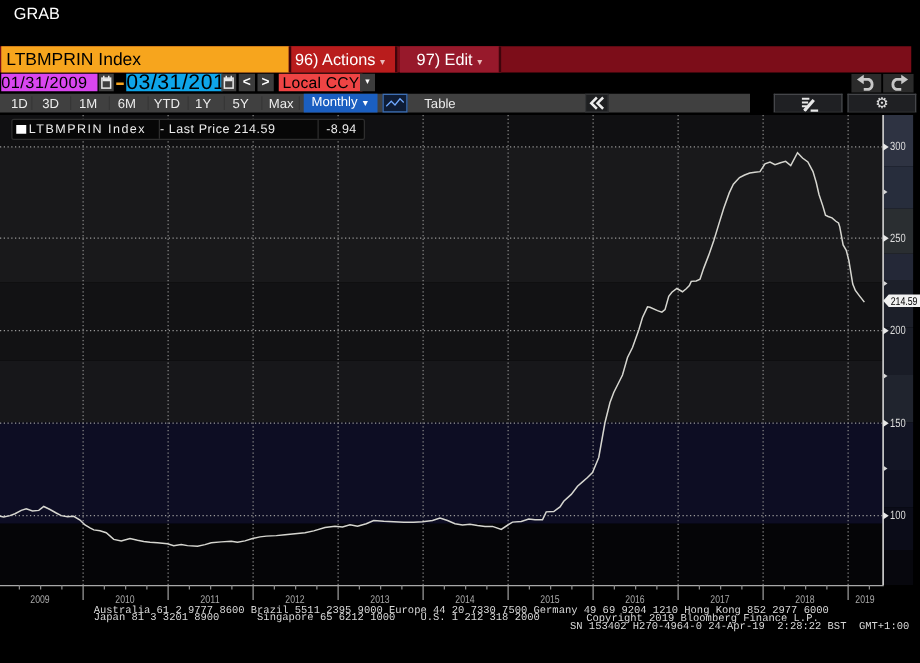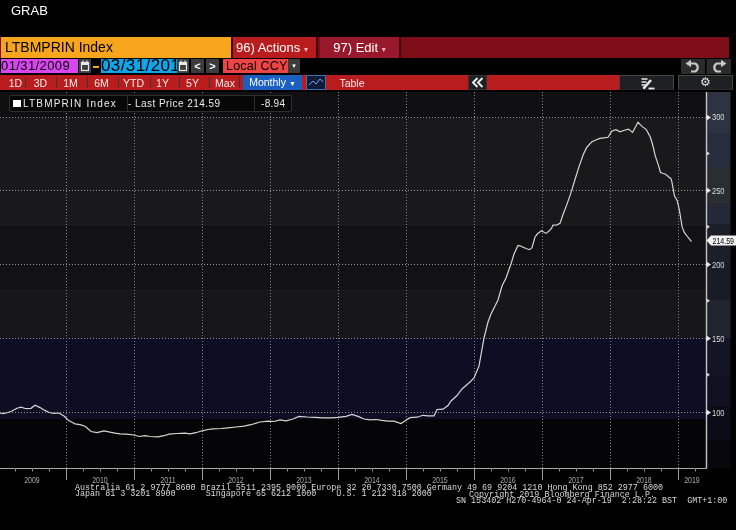--- a/index.html
+++ b/index.html
@@ -41,21 +41,21 @@
 
 <svg class="a" style="left:681px;top:59px" width="50" height="16">
   <rect x="0" y="0" width="24" height="15" fill="#2b2b2b"></rect>
   <rect x="25.5" y="0" width="24.5" height="15" fill="#2b2b2b"></rect>
   <path d="M9,4.5 L14,4.5 A4.3,4.3 0 0 1 14,12.5 L10,12.5" fill="none" stroke="#c8c8c8" stroke-width="2.2"></path>
   <polygon points="4.5,4.5 10,0.7 10,8.3" fill="#c8c8c8"></polygon>
   <path d="M41,4.5 L36,4.5 A4.3,4.3 0 0 0 36,12.5 L40,12.5" fill="none" stroke="#c8c8c8" stroke-width="2.2"></path>
   <polygon points="45.5,4.5 40,0.7 40,8.3" fill="#c8c8c8"></polygon>
 </svg>
 
-<div class="a" style="left:0;top:75px;width:648px;height:15px;background:#b91c1c;color:#ededed;font-size:10.5px;">
+<div class="a" style="left:0;top:75px;width:600px;height:15px;background:#404040;color:#ededed;font-size:10.5px;">
   <div class="a" style="left:25px;top:2px;width:1px;height:11px;background:#363636;"></div>
   <div class="a" style="left:56px;top:2px;width:1px;height:11px;background:#363636;"></div>
   <div class="a" style="left:87px;top:2px;width:1px;height:11px;background:#363636;"></div>
   <div class="a" style="left:118px;top:2px;width:1px;height:11px;background:#363636;"></div>
   <div class="a" style="left:150px;top:2px;width:1px;height:11px;background:#363636;"></div>
   <div class="a" style="left:179px;top:2px;width:1px;height:11px;background:#363636;"></div>
   <div class="a" style="left:209px;top:2px;width:1px;height:11px;background:#363636;"></div>
   <div class="a" style="left:239px;top:2px;width:1px;height:11px;background:#363636;"></div>
   <div class="a" style="left:6px;top:1px;width:19px;text-align:center;line-height:14px;">1D</div>
   <div class="a" style="left:31px;top:1px;width:19px;text-align:center;line-height:14px;">3D</div>
@@ -242,16 +242,16 @@
 
 <div class="a" style="left:9px;top:95px;width:281px;height:15px;background:#070707;border:1px solid #2e2e2e;border-radius:2px;">
   <span class="a" style="left:3px;top:3.5px;width:8px;height:7px;background:#fff;"></span>
   <span class="a" style="left:13px;top:1px;font-size:10px;letter-spacing:1.2px;color:#ededed;line-height:13px;">LTBMPRIN Index</span>
   <span class="a" style="left:117px;top:0;width:1px;height:15px;background:#2e2e2e;"></span>
   <span class="a" style="left:118px;top:1px;font-size:10px;letter-spacing:0.45px;color:#ededed;line-height:13px;">- Last Price 214.59</span>
   <span class="a" style="left:244px;top:0;width:1px;height:15px;background:#2e2e2e;"></span>
   <span class="a" style="left:251px;top:1px;font-size:10px;letter-spacing:0.3px;color:#ededed;line-height:13px;">-8.94</span>
 </div>
 
-<div class="a" style="left:75px;top:482.5px;font-family:'Liberation Mono',monospace;font-size:8.4px;color:#d8d8d8;white-space:pre;">Australia 61 2 9777 8600 Brazil 5511 2395 9000 Europe 32 20 7330 7500 Germany 49 69 9204 1210 Hong Kong 852 2977 6000</div>
+<div class="a" style="left:75px;top:482.5px;font-family:'Liberation Mono',monospace;font-size:8.4px;color:#d8d8d8;white-space:pre;">Australia 61 2 9777 8600 Brazil 5511 2395 9000 Europe 44 20 7330 7500 Germany 49 69 9204 1210 Hong Kong 852 2977 6000</div>
 <div class="a" style="left:75px;top:489px;font-family:'Liberation Mono',monospace;font-size:8.4px;color:#d8d8d8;white-space:pre;">Japan 81 3 3201 8900      Singapore 65 6212 1000    U.S. 1 212 318 2000</div>
 <div class="a" style="left:469px;top:490px;font-family:'Liberation Mono',monospace;font-size:8.4px;color:#d8d8d8;white-space:pre;">Copyright 2019 Bloomberg Finance L.P.</div>
 <div class="a" style="left:456px;top:495.5px;font-family:'Liberation Mono',monospace;font-size:8.4px;color:#d8d8d8;white-space:pre;text-align:center;">SN 153402 H270-4964-0 24-Apr-19  2:28:22 BST  GMT+1:00</div>
 
 </body></html>

